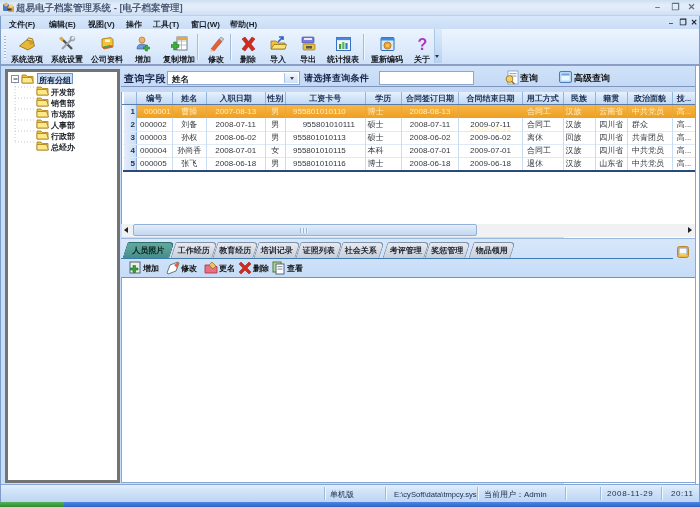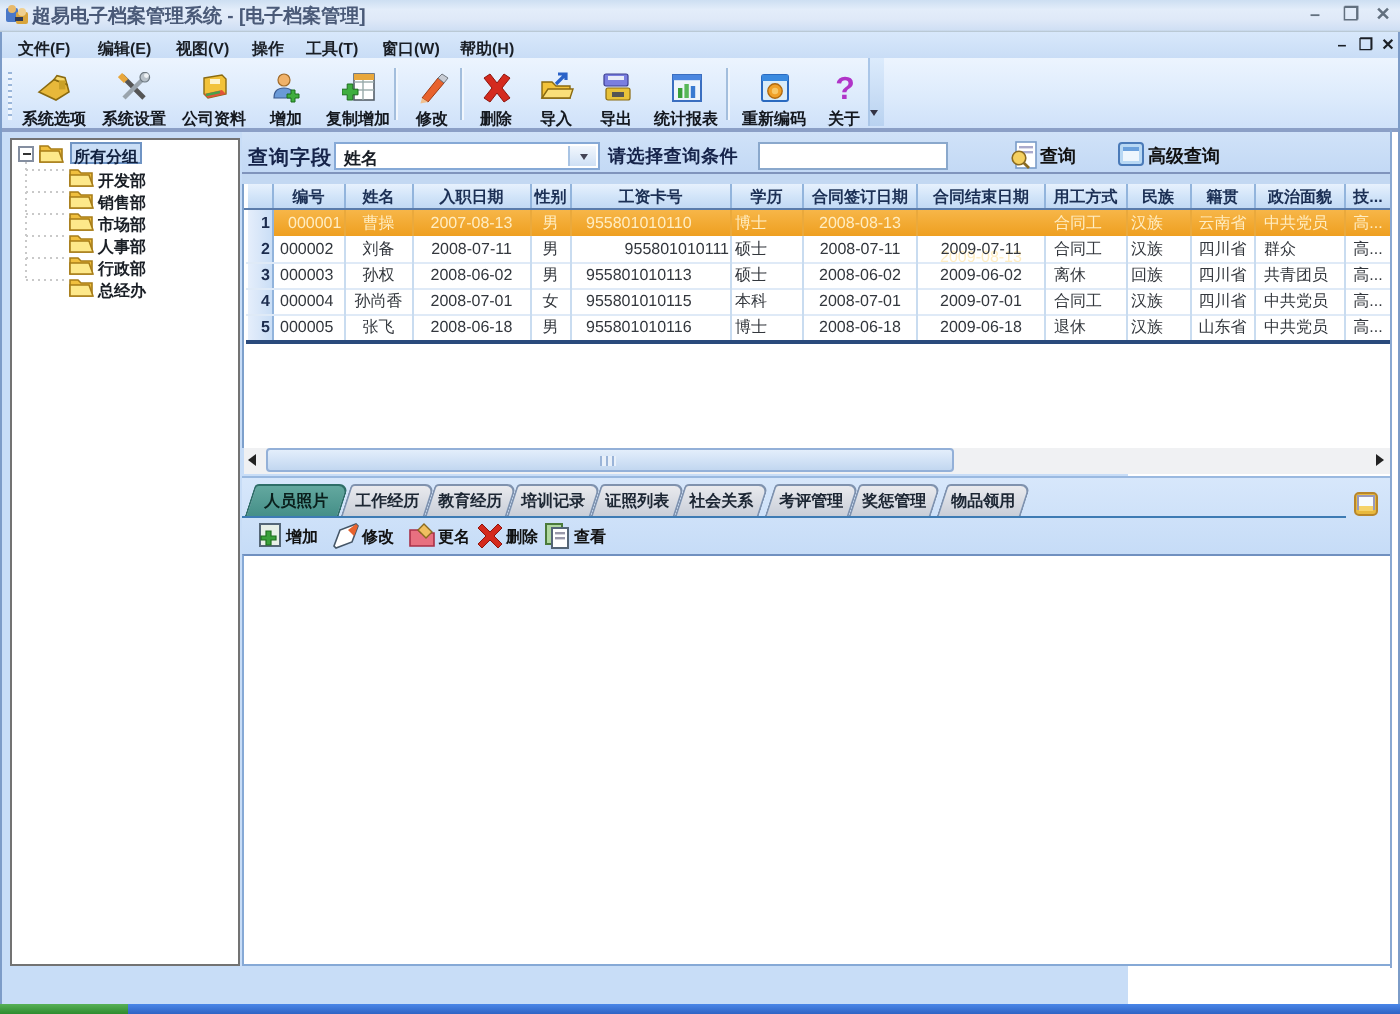--- a/index.html
+++ b/index.html
@@ -13,21 +13,21 @@
 #menu{left:0;top:16px;width:700px;height:13px;background:linear-gradient(#d8e8fb,#c9ddf6);}
 #menu span{position:absolute;top:3px;font-size:8px;color:#1a1f26;font-weight:bold;white-space:nowrap;}
 .mdibtn{position:absolute;top:4px;width:8px;height:8px;color:#111;font-size:8px;line-height:8px;text-align:center;font-weight:bold;}
 
 #tbar{left:0;top:29px;width:700px;height:35px;background:linear-gradient(#ecf4fe 0%,#ddebfc 55%,#cfe1f9 100%);border-bottom:2px solid #8b9fc6;}
 .tbtn{position:absolute;top:7px;text-align:center;}
 .tbtn svg{display:block;margin:0 auto;}
 .tbtn .lb{display:block;font-size:8px;color:#14181f;font-weight:bold;margin-top:2px;white-space:nowrap;}
 .tsep{position:absolute;top:5px;width:1px;height:26px;background:#a3bedd;border-right:1px solid #f0f6fd;}
 
-#treepanel{left:5px;top:69px;width:115px;height:414px;background:#fff;border:1px solid #737373;box-sizing:border-box;}
+#treepanel{left:5px;top:69px;width:115px;height:414px;background:#fff;border:3px solid #737373;box-sizing:border-box;}
 .trow{position:absolute;font-size:8px;color:#1a1f26;font-weight:bold;white-space:nowrap;}
 
 #qbar{left:121px;top:66px;width:575px;height:20px;background:linear-gradient(#d0e2f8,#c3d9f5);border-bottom:1px solid #8094bc;}
 
 #grid{left:121px;top:92px;width:575px;height:132px;background:#fff;border-left:1px solid #7da0cc;border-right:1px solid #7da0cc;box-sizing:border-box;}
 .hcell{position:absolute;top:0px;height:13px;background:linear-gradient(#e7f1fd 0%,#d3e5f9 45%,#bed7f3 100%);border-right:1px solid #92b4dc;box-sizing:border-box;font-size:8px;font-weight:bold;color:#1c3055;text-align:center;line-height:13px;overflow:hidden;}
 .cell{position:absolute;height:13px;font-size:8px;color:#33373d;text-align:center;line-height:13px;border-right:1px solid #c9dcf0;box-sizing:border-box;overflow:hidden;white-space:nowrap;}
 .rowline{position:absolute;left:1px;width:573px;height:1px;background:#dfeaf7;}
 
 
@@ -291,21 +291,21 @@
       <div class="cell" style="left:401px;top:13px;width:40.5px;text-align:left;padding-left:4px;color:#ffedc2;border-right-color:#eaa93c;">合同工</div>
       <div class="cell" style="left:441.5px;top:13px;width:32px;text-align:left;padding-left:2px;color:#ffedc2;border-right-color:#eaa93c;">汉族</div>
       <div class="cell" style="left:473.5px;top:13px;width:32.5px;color:#ffedc2;border-right-color:#eaa93c;">云南省</div>
       <div class="cell" style="left:506px;top:13px;width:45px;text-align:left;padding-left:4px;color:#ffedc2;border-right-color:#eaa93c;">中共党员</div>
       <div class="cell" style="left:551px;top:13px;width:23px;color:#ffedc2;border-right-color:#eaa93c;">高...</div>
       <div class="cell" style="left:2px;top:26px;width:13px;text-align:right;padding-right:2px;color:#1c2c4e;font-weight:bold;border-right:none;">2</div>
       <div class="cell" style="left:15px;top:26px;width:35.5px;text-align:left;padding-left:3px;">000002</div>
       <div class="cell" style="left:50.5px;top:26px;width:34.5px;">刘备</div>
       <div class="cell" style="left:85px;top:26px;width:58.5px;">2008-07-11</div>
       <div class="cell" style="left:143.5px;top:26px;width:20.5px;">男</div>
-      <div class="cell" style="left:164px;top:26px;width:79.5px;text-align:right;padding-left:7px;">955801010111</div>
+      <div class="cell" style="left:164px;top:26px;width:79.5px;text-align:center;padding-left:7px;">955801010111</div>
       <div class="cell" style="left:243.5px;top:26px;width:36.5px;text-align:left;padding-left:2px;">硕士</div>
       <div class="cell" style="left:280px;top:26px;width:57px;">2008-07-11</div>
       <div class="cell" style="left:337px;top:26px;width:64px;">2009-07-11</div>
       <div class="cell" style="left:401px;top:26px;width:40.5px;text-align:left;padding-left:4px;">合同工</div>
       <div class="cell" style="left:441.5px;top:26px;width:32px;text-align:left;padding-left:2px;">汉族</div>
       <div class="cell" style="left:473.5px;top:26px;width:32.5px;">四川省</div>
       <div class="cell" style="left:506px;top:26px;width:45px;text-align:left;padding-left:4px;">群众</div>
       <div class="cell" style="left:551px;top:26px;width:23px;">高...</div>
       <div class="rowline" style="top:39px;"></div>
       <div class="cell" style="left:2px;top:39px;width:13px;text-align:right;padding-right:2px;color:#1c2c4e;font-weight:bold;border-right:none;">3</div>
@@ -422,19 +422,32 @@
         <rect x="1" y="1" width="8" height="10" fill="#b0d8a0" stroke="#4a7a3a"></rect>
         <rect x="4" y="3" width="8" height="10" fill="#fff" stroke="#567"></rect>
         <rect x="5.5" y="5" width="5" height="1.2" fill="#99a"></rect>
         <rect x="5.5" y="7.5" width="5" height="1.2" fill="#99a"></rect>
       </svg>
     <span class="sbtn" style="left:166px">查看</span>
   </div>
 
   <div id="content" class="abs"></div>
 
+  <div id="status" class="abs">
+    <span style="left:330px">单机版</span>
+    <span style="left:394px;font-size:7.6px;top:4.5px">E:\cySoft\data\tmpcy.sys</span>
+    <span style="left:484px">当前用户：Admin</span>
+    <span style="left:607px;letter-spacing:0.6px">2008-11-29</span>
+    <span style="left:671px;letter-spacing:0.6px">20:11</span>
+    <i class="ssep" style="left:324px"></i>
+    <i class="ssep" style="left:385px"></i>
+    <i class="ssep" style="left:477px"></i>
+    <i class="ssep" style="left:565px"></i>
+    <i class="ssep" style="left:600px"></i>
+    <i class="ssep" style="left:661px"></i>
+  </div>
   <div class="abs" style="left:121px;top:87px;width:575px;height:5px;background:#c3d8f2;"></div>
   <div class="abs" style="left:0;top:16px;width:1px;height:486px;background:#7d9cc8;"></div>
   <div class="abs" style="left:699px;top:16px;width:1px;height:486px;background:#7d9cc8;"></div>
   <div class="abs" style="left:695px;top:65px;width:1px;height:419px;background:#89a8d2;"></div>
   <div id="taskbar" class="abs"></div>
   <div id="startbtn" class="abs"></div>
 </div>
 
 </body></html>

